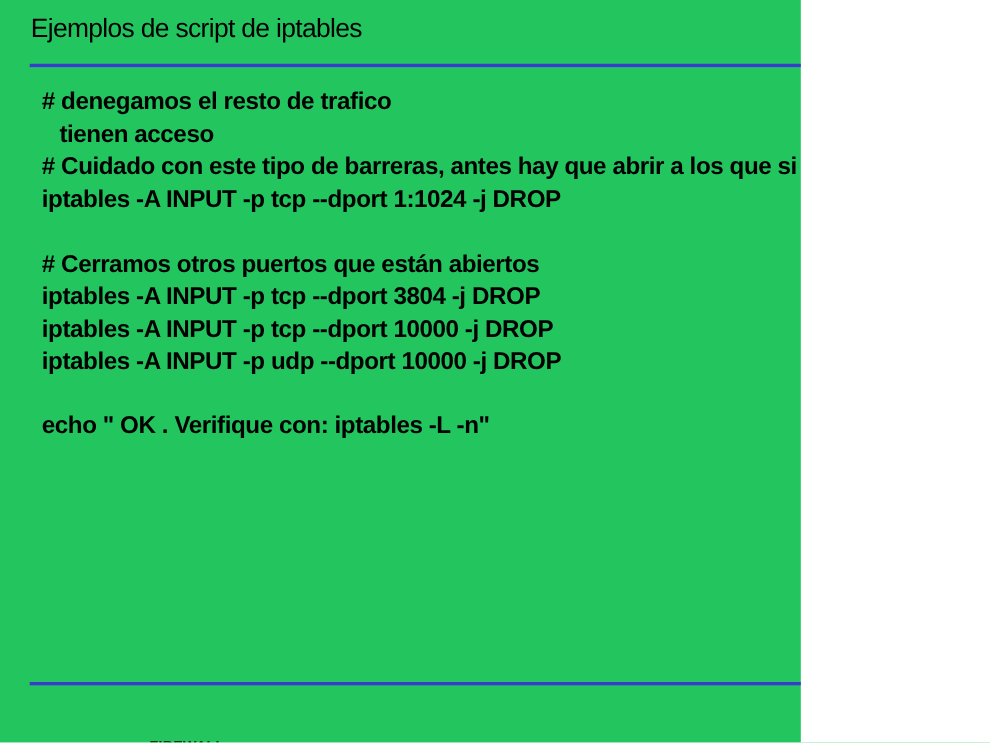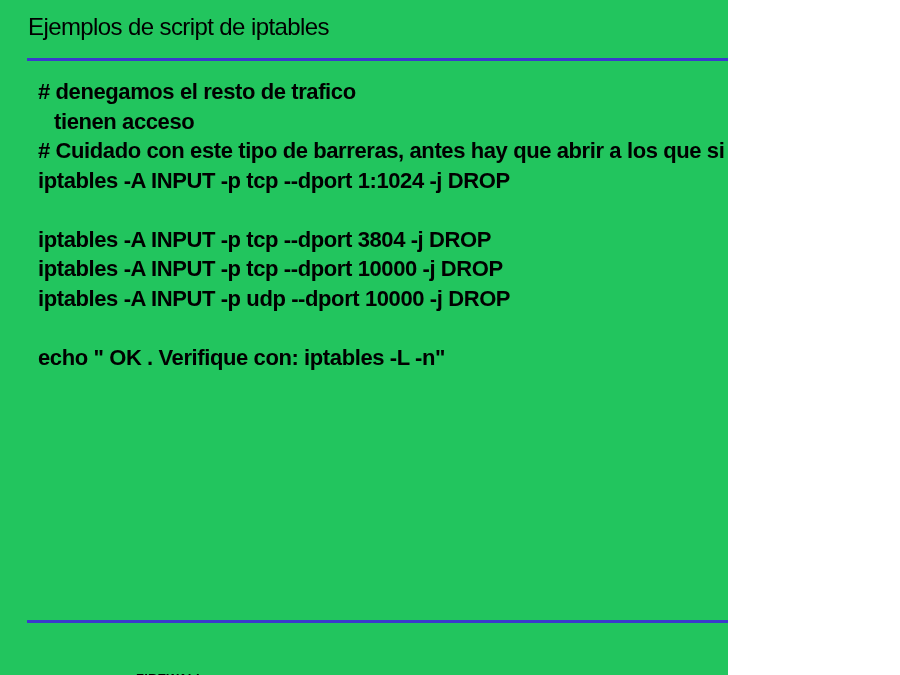--- a/index.html
+++ b/index.html
@@ -85,20 +85,21 @@
   <div class="slide-title">Ejemplos de script de iptables</div>
 
   <div class="title-underline" style="background: rgb(58, 58, 205);"></div>
 
   <div class="script-body">
     <div class="script-line"># denegamos el resto de trafico</div>
     <div class="script-line indent">tienen acceso</div>
     <div class="script-line"># Cuidado con este tipo de barreras, antes hay que abrir a los que si</div>
     <div class="script-line">iptables -A INPUT -p tcp --dport 1:1024 -j DROP</div>
     <div class="script-line"></div>
+    <div class="script-line"># Cerramos otros puertos que están abiertos</div>
     <div class="script-line">iptables -A INPUT -p tcp --dport 3804 -j DROP</div>
     <div class="script-line">iptables -A INPUT -p tcp --dport 10000 -j DROP</div>
     <div class="script-line">iptables -A INPUT -p udp --dport 10000 -j DROP</div>
     <div class="script-line"></div>
     <div class="script-line">echo " OK . Verifique con: iptables -L -n"</div>
     <div class="script-line"></div>
   </div>
 
   <div class="footer-divider" style="background: rgb(58, 58, 205);"></div>
 

